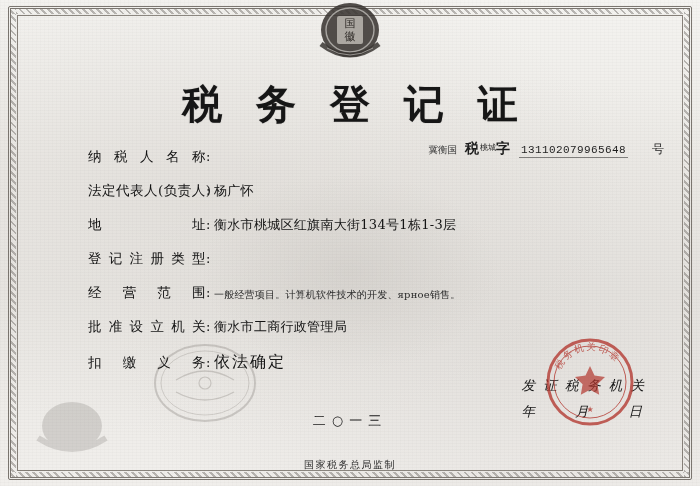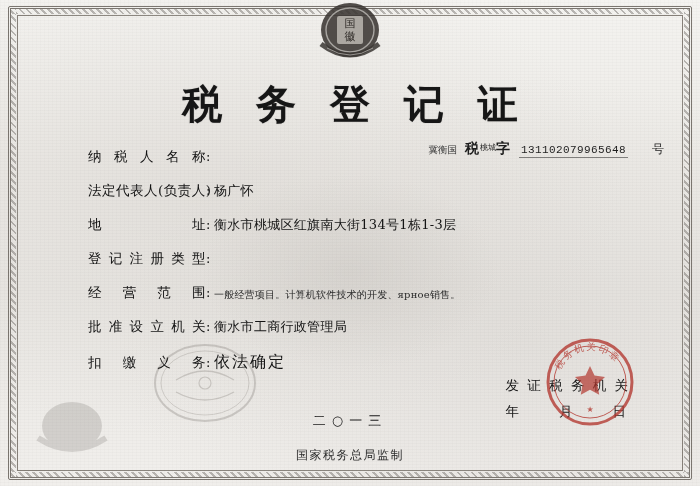--- a/index.html
+++ b/index.html
@@ -196,28 +196,29 @@
     text-align: right;
   }
   .value.bold {
     font-size: 16px;
     letter-spacing: 2px;
   }
 
   
   .issue-block {
     position: absolute;
-    right: 70px;
+    right: 54px;
     bottom: 62px;
     text-align: left;
     font-size: 13.5px;
     letter-spacing: 2px;
     color: #171717;
     line-height: 26px;
     z-index: 3;
+    font-style: italic;
   }
   .issue-line2 {
     display: flex;
     align-items: baseline;
     gap: 2px;
   }
   .issue-line2 .gap { display:inline-block; width: 34px; }
 
   
   .date-line {
@@ -227,23 +228,23 @@
     bottom: 56px;
     font-size: 13px;
     letter-spacing: 6px;
     color: #171717;
   }
 
   
   .footer {
     position: absolute;
     left: 0; right: 0;
-    bottom: 22px;
+    bottom: 14px;
     text-align: center;
-    font-size: 12px;
+    font-size: 10px;
     letter-spacing: 1.5px;
     color: #2b2b2b;
   }
 
   
   .stamp {
     position: absolute;
     z-index: 4;
     pointer-events: none;
   }

